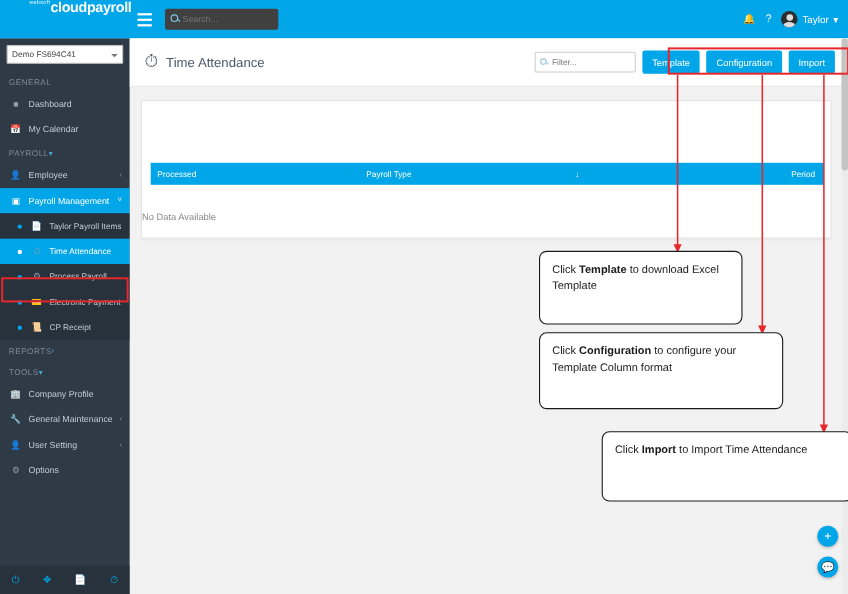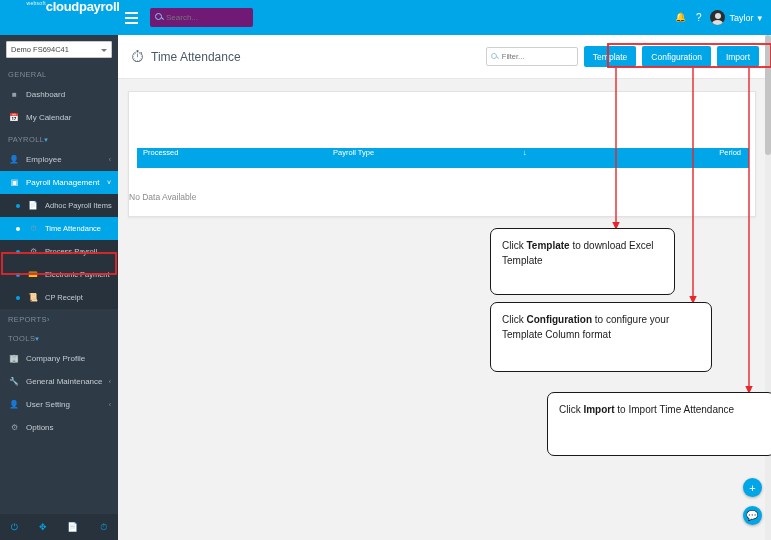--- a/index.html
+++ b/index.html
@@ -39,21 +39,21 @@
   .hamburger {
     width: 26px; height: 35px; display: flex; flex-direction: column;
     justify-content: center; align-items: center; gap: 3px;
     cursor: pointer;
   }
   .hamburger span { display: block; width: 13px; height: 2px; background: #ffffff; }
 
   .searchbox {
     position: relative;
     width: 103px; height: 19px;
-    background: #701a75;
+    background: #404040;
     border-radius: 2px;
     display: flex; align-items: center;
     margin-left: 6px;
     padding-left: 16px;
     font-size: 8px; color: #a8a8a8;
   }
   .searchbox .mag {
     position: absolute; left: 5px; top: 5px;
     width: 7px; height: 7px;
     border: 1.2px solid #7ec9ea; border-radius: 50%;
@@ -192,21 +192,21 @@
   .card {
     position: absolute; top: 56px; left: 10px;
     width: 628px; height: 126px;
     background: #ffffff; border: 1px solid #e2e2e2;
     box-shadow: 0 1px 2px rgba(0,0,0,.06);
   }
   .tbl-head {
     position: absolute; top: 56px; left: 8px;
     width: 612px; height: 20px;
     background: #00a6e8; color: #ffffff;
-    display: flex; align-items: flex-start; font-size: 7.5px;
+    display: flex; align-items: center; font-size: 7.5px;
   }
   .th { padding-left: 6px; }
   .th.c1 { width: 190px; }
   .th.c2 { width: 190px; }
   .th.c3 { width: 130px; text-align: left; }
   .th.c4 { width: 102px; text-align: right; padding-right: 8px; }
   .no-data {
     position: absolute; top: 100px; left: 0; width: 628px;
     text-align: left; font-size: 8.5px; color: #8b8b8b;
   }
@@ -308,21 +308,21 @@
       <span class="chev">‹</span>
     </div>
     <div class="nav-item active">
       <span class="ic">▣</span>
       <span>Payroll Management</span>
       <span class="chev">˅</span>
     </div>
     <div class="nav-item sub">
       <span class="bullet"></span>
       <span class="ic">📄</span>
-      <span>Adhoc Payroll Items</span>
+      <span>Taylor Payroll Items</span>
     </div>
     <div class="nav-item sub sel" id="nav-time-attendance">
       <span class="bullet"></span>
       <span class="ic">⏱</span>
       <span>Time Attendance</span>
     </div>
     <div class="nav-item sub">
       <span class="bullet"></span>
       <span class="ic">⚙</span>
       <span>Process Payroll</span>

